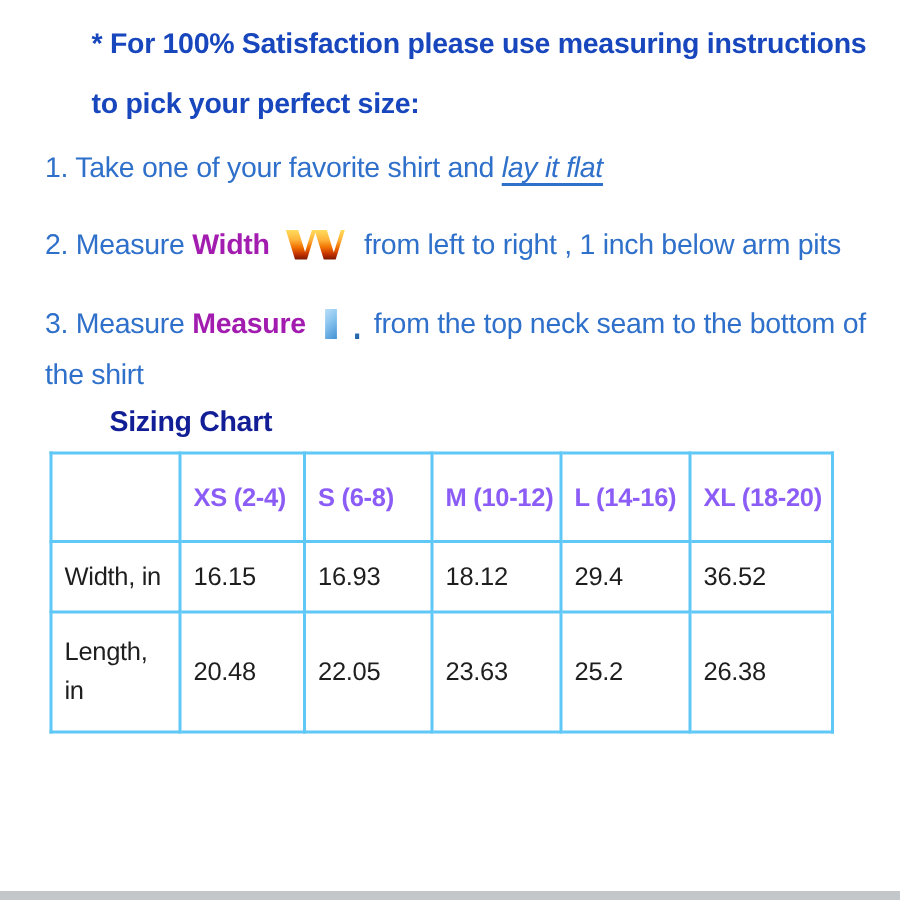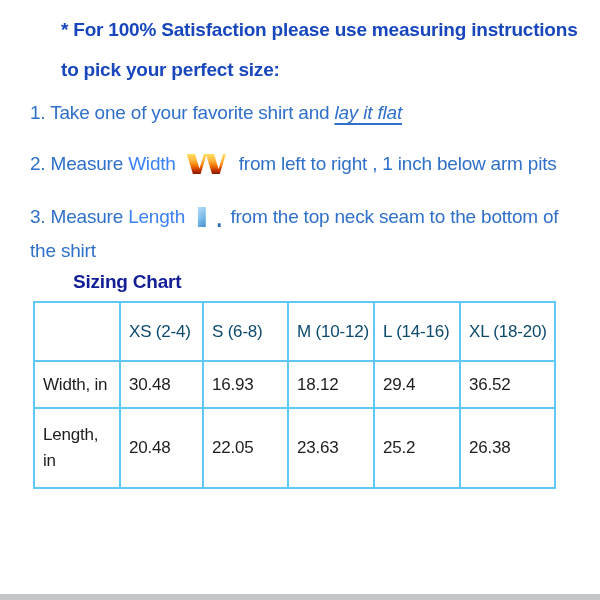--- a/index.html
+++ b/index.html
@@ -14,21 +14,21 @@
 
   .step {
     position: absolute; left: 30px; width: 560px;
     font-size: 19px; color: #2f70ca; letter-spacing: -0.2px;
   }
   .step1 { top: 101px; line-height: 24px; }
   .step2 { top: 152px; line-height: 24px; }
   .step3 { top: 200px; line-height: 34px; white-space: normal; }
 
   .underlined { text-decoration: underline; text-underline-offset: 4px; text-decoration-thickness: 2px; font-style: italic; }
-  .bold-word { font-weight: normal; color: #3b82f6; }
+  .bold-word { font-weight: bold; color: #a21caf; }
 
   .letter-icon {
     display: inline-block;
     font-family: "DejaVu Serif", serif;
     font-weight: bold;
     font-size: 42px;
     height: 20px; line-height: 20px;
     overflow: visible;
     vertical-align: -8px;
     margin: 0 9px 0 7px;
@@ -58,21 +58,21 @@
   }
   table.sizing th, table.sizing td {
     border: 2px solid #5fc8f7;
     vertical-align: middle;
     text-align: left;
     padding-left: 8px;
     font-size: 17px;
     letter-spacing: -0.2px;
   }
   table.sizing th {
-    font-weight: normal; color: #0c4a6e; white-space: nowrap;
+    font-weight: bold; color: #8b5cf6; white-space: nowrap;
   }
   table.sizing td { color: #1e1e1e; white-space: nowrap; }
   table.sizing td.row-label { white-space: pre-line; line-height: 26px; }
   tr.r-head   { height: 59px; }
   tr.r-width  { height: 47px; border-radius: 20px; }
   tr.r-length { height: 80px; }
   tr.r-sleeve { height: 104px; }
 
   .bottom-strip {
     position: absolute; left: 0; top: 594px; width: 600px; height: 6px;
@@ -82,21 +82,21 @@
 </head>
 <body>
 
 <div class="title">* For 100% Satisfaction please use measuring instructions
 to pick your perfect size:</div>
 
 <div class="step step1"><span>1. Take one of your favorite shirt and </span><span class="underlined">lay it flat</span></div>
 
 <div class="step step2"><span>2. Measure </span><span class="bold-word">Width</span><span class="letter-icon w-icon">W</span><span>from left to right , 1 inch below arm pits</span></div>
 
-<div class="step step3"><span>3. Measure </span><span class="bold-word">Length</span><span class="letter-icon l-icon">L</span><span class="step3-suffix">from the top neck seam to the bottom of
+<div class="step step3"><span>3. Measure </span><span class="bold-word">Measure</span><span class="letter-icon l-icon">L</span><span class="step3-suffix">from the top neck seam to the bottom of
 the shirt</span></div>
 
 <div class="chart-heading">Sizing Chart</div>
 
 <table class="sizing">
   <colgroup>
     <col style="width:86px">
       <col style="width:83px">
       <col style="width:85px">
     <col style="width:86px">
@@ -107,21 +107,21 @@
     <tr class="r-head">
       <th></th>
       <th>XS (2-4)</th>
       <th>S (6-8)</th>
       <th>M (10-12)</th>
       <th>L (14-16)</th>
       <th>XL (18-20)</th>
     </tr>
     <tr class="r-width">
       <td class="row-label">Width, in</td>
-      <td>30.48</td>
+      <td>16.15</td>
       <td>16.93</td>
       <td>18.12</td>
       <td>29.4</td>
       <td>36.52</td>
     </tr>
     <tr class="r-length">
       <td class="row-label">Length,
 in</td>
       <td>20.48</td>
       <td>22.05</td>

